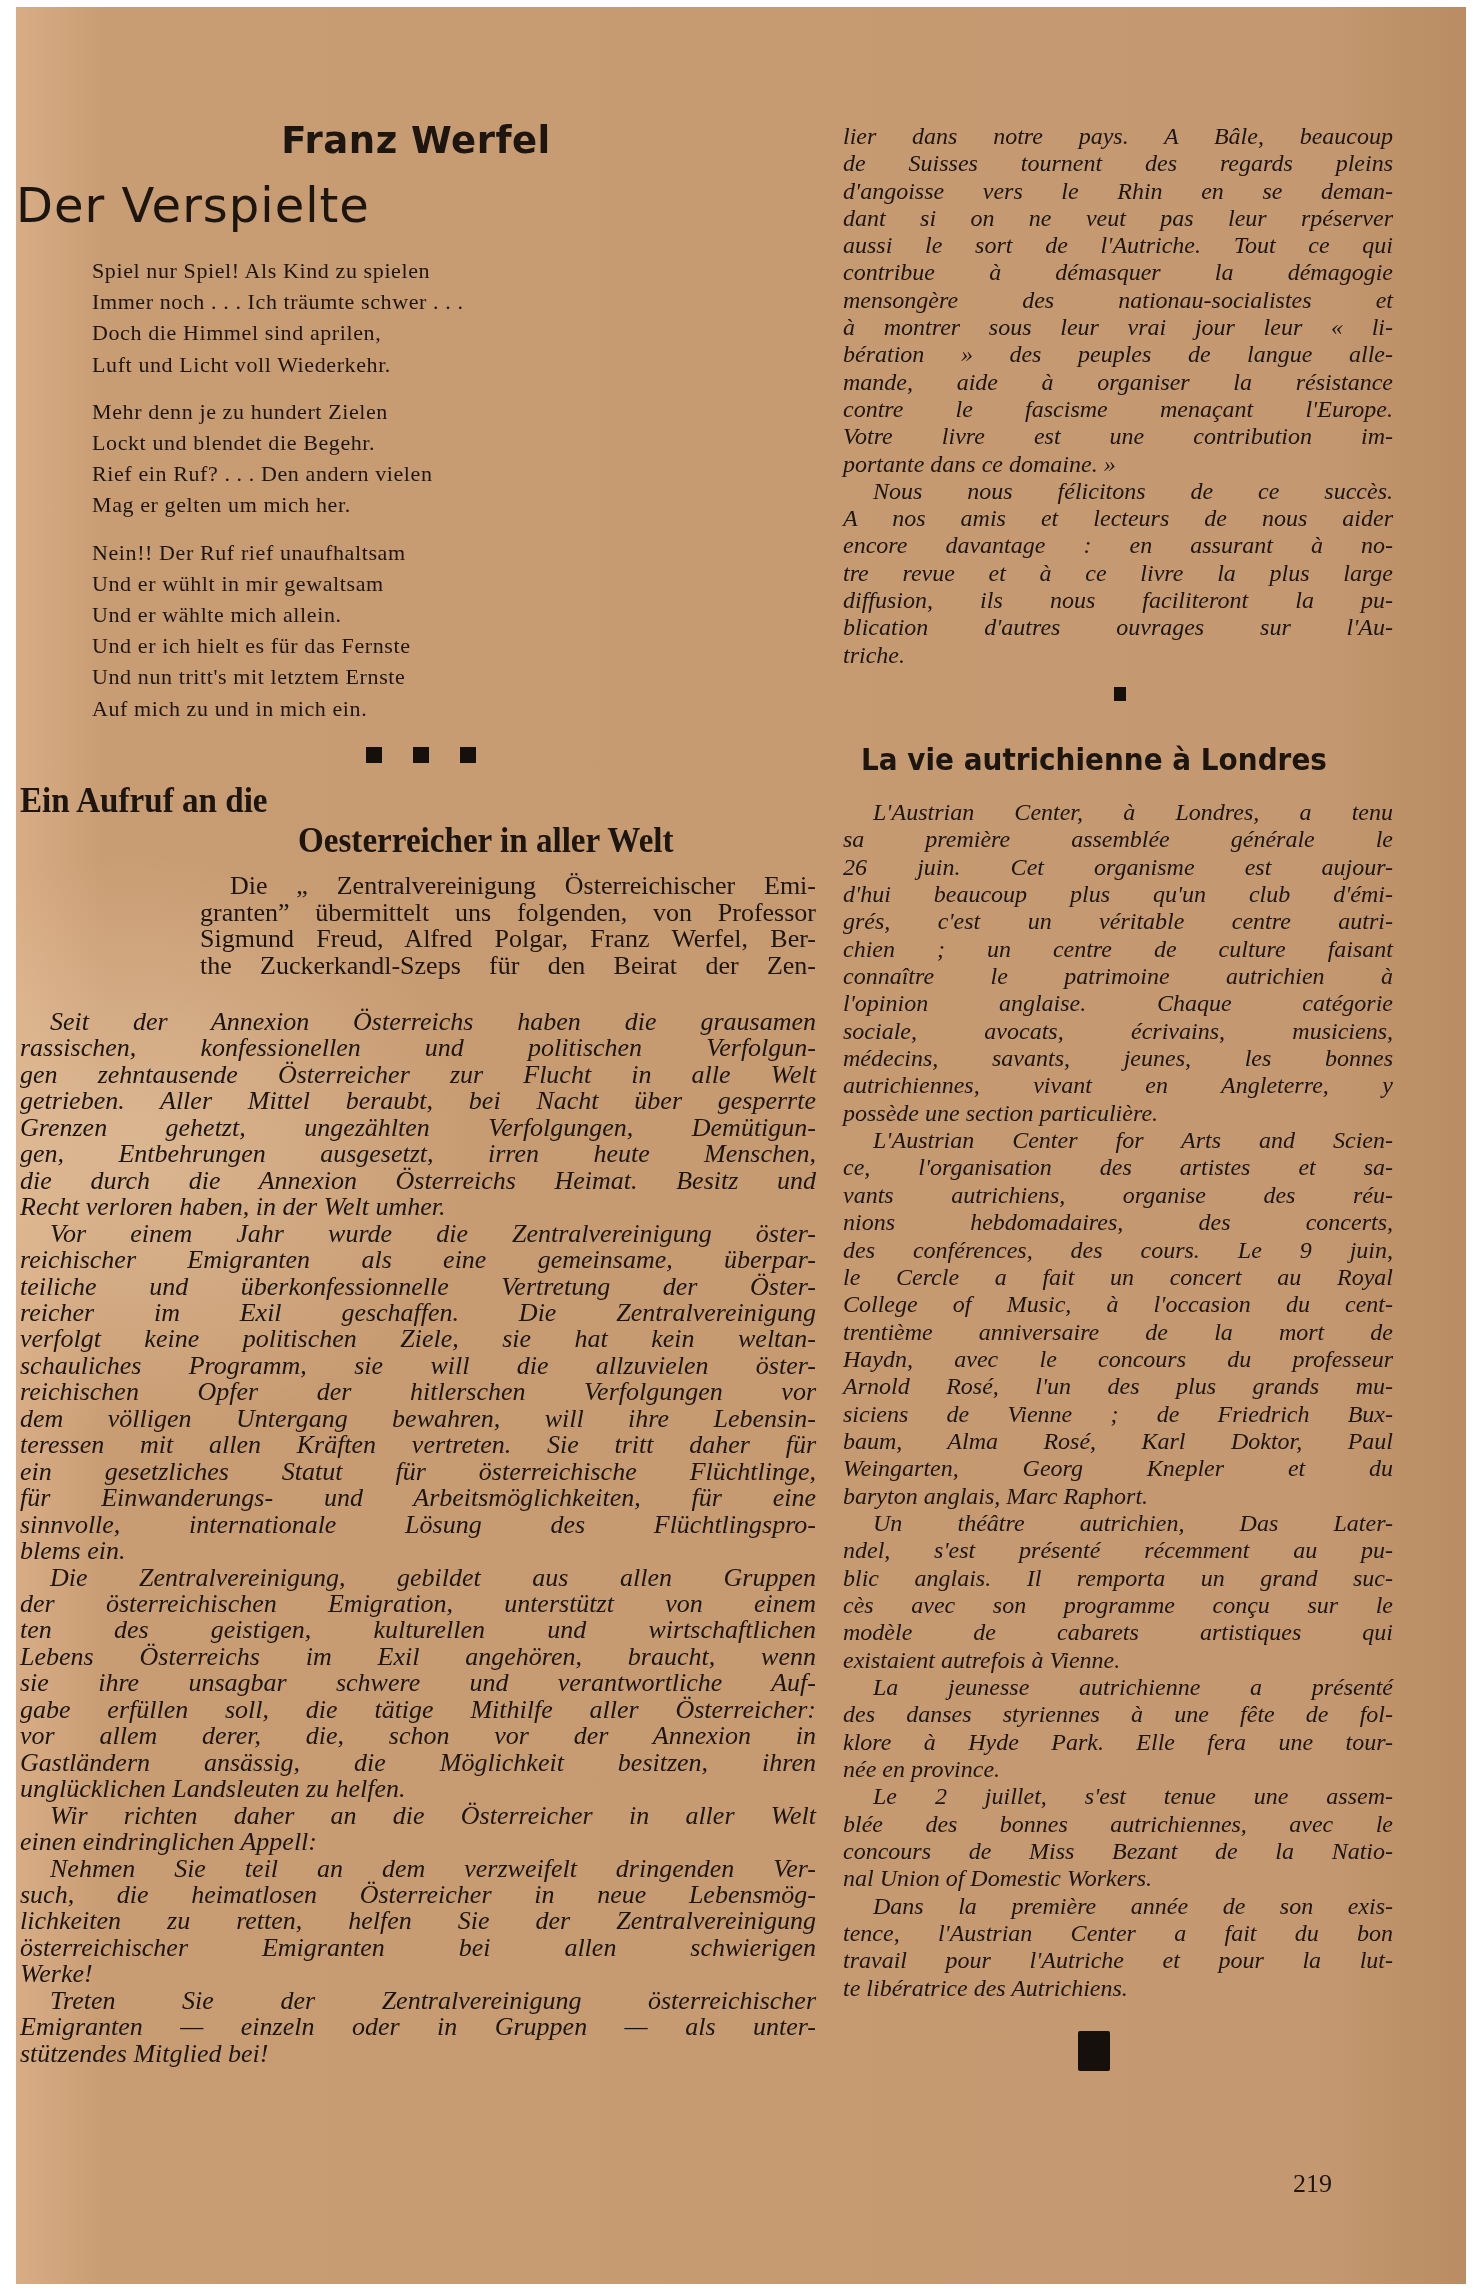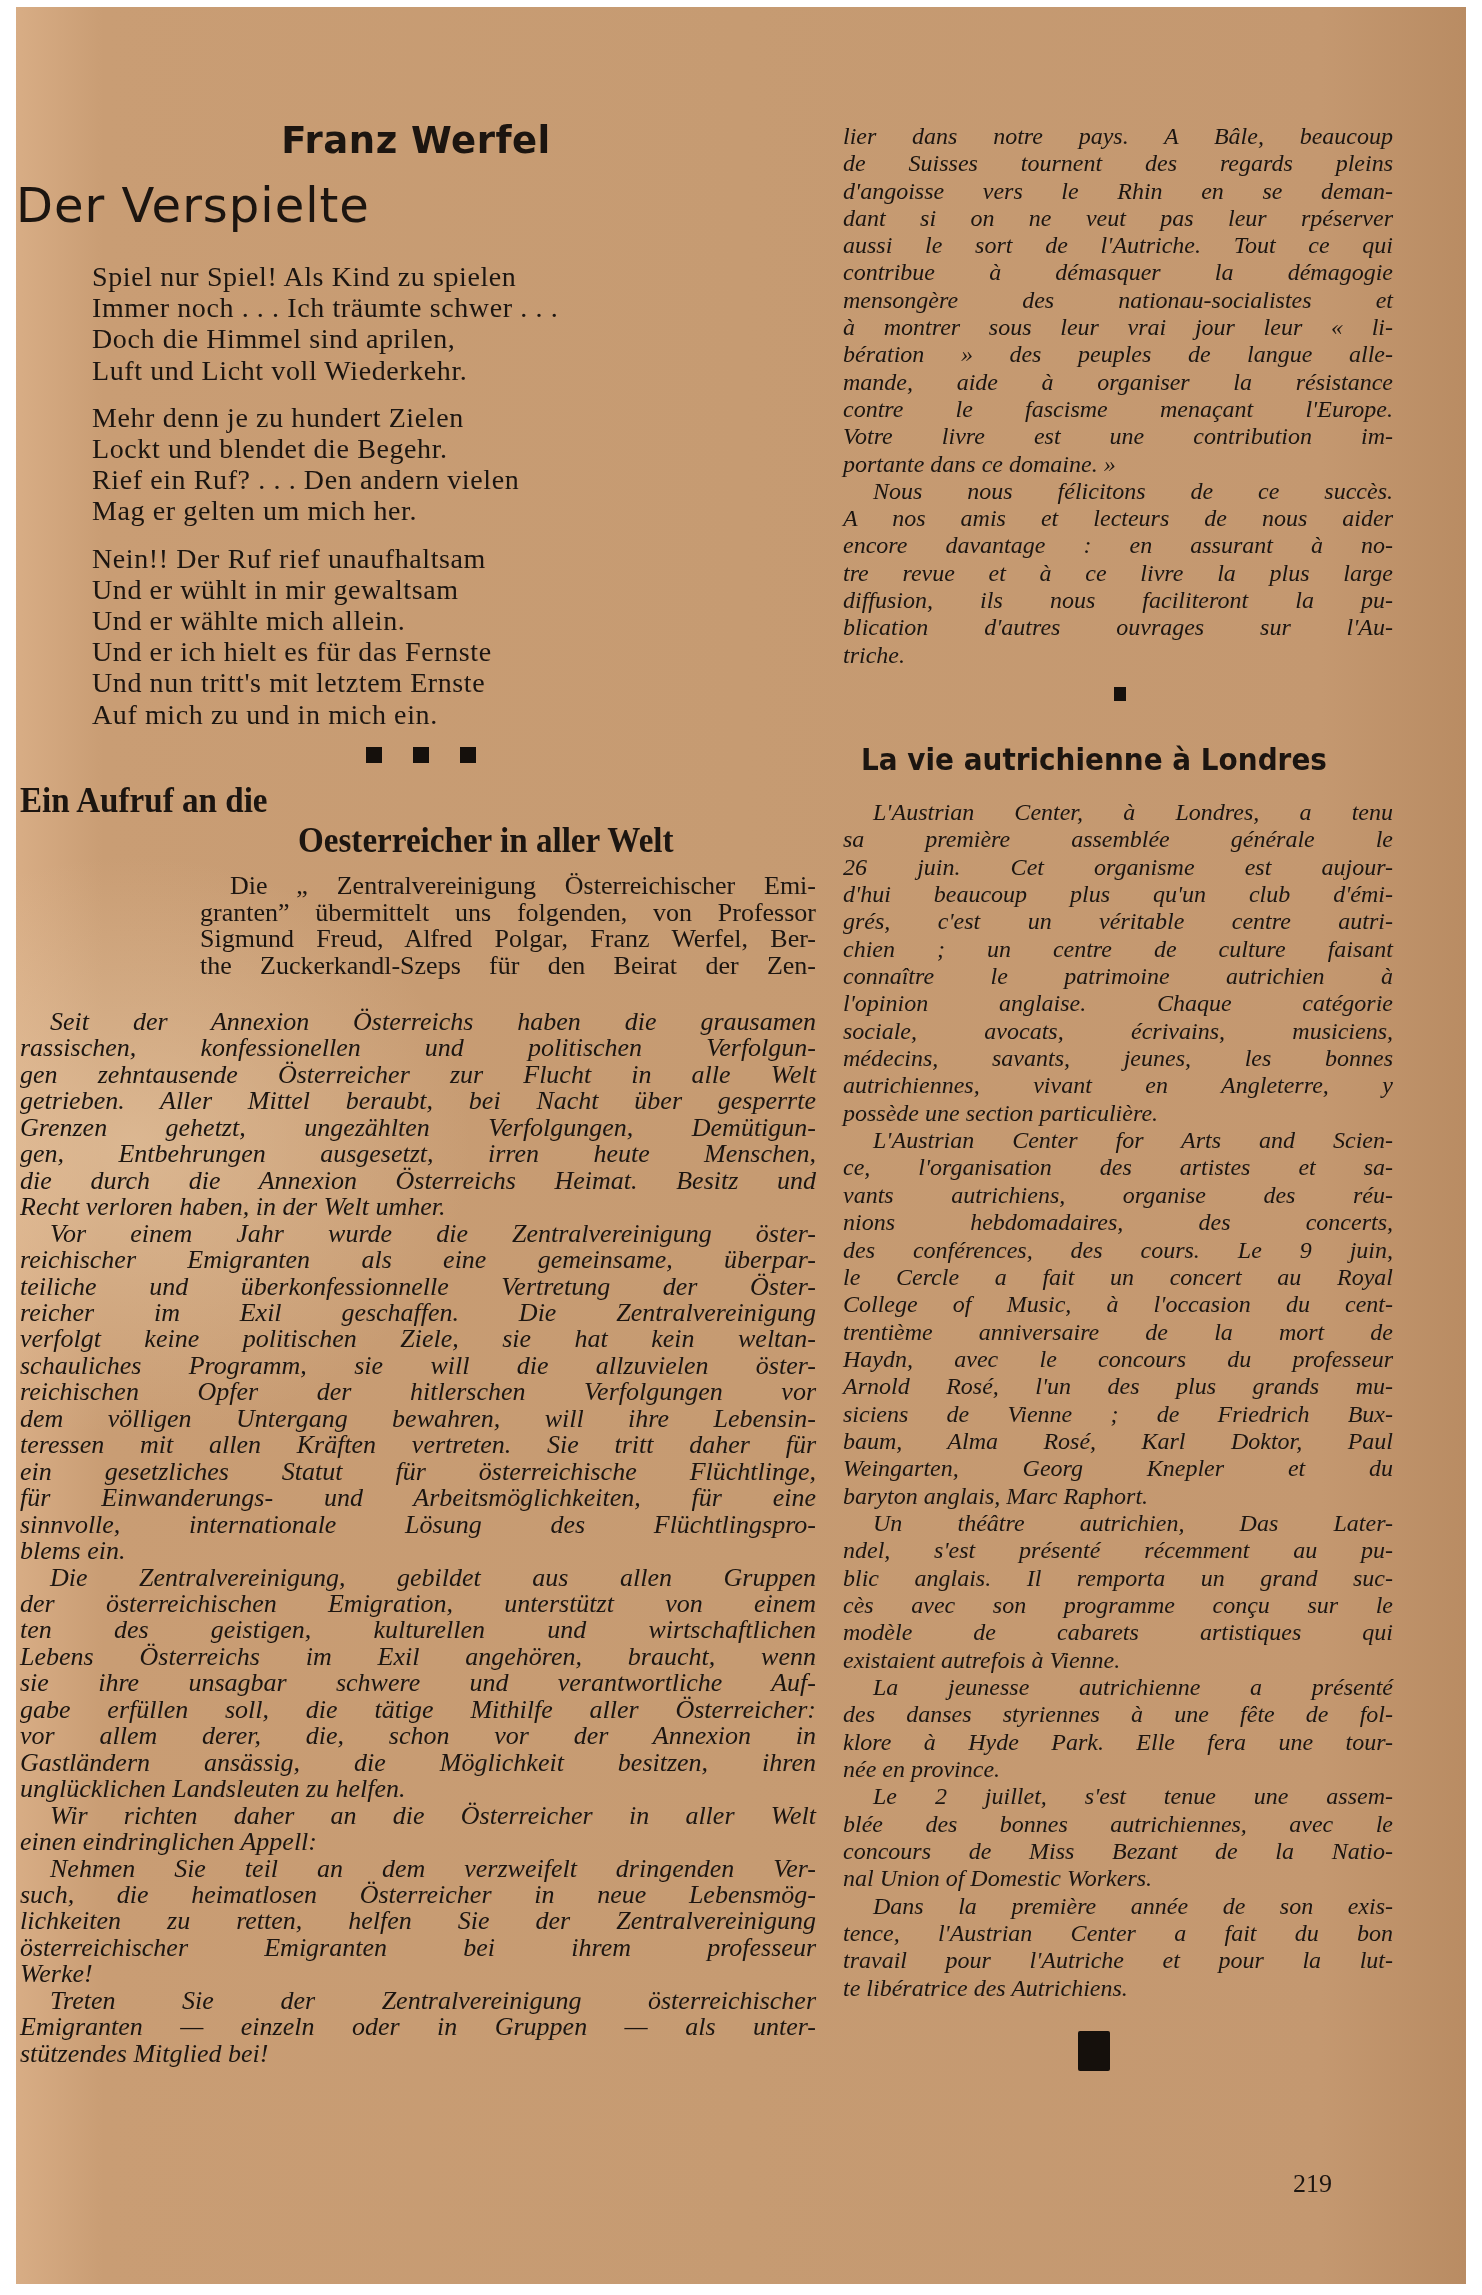--- a/index.html
+++ b/index.html
@@ -10,21 +10,21 @@
       radial-gradient(ellipse at 8% 50%, rgba(235,205,170,0.55) 0%, rgba(235,205,170,0) 18%),
       linear-gradient(90deg, #d8ad85 0%, #c99d74 6%, #c69b72 50%, #c49870 90%, #b98c63 100%);
     color: #1c1510;
   }
   .abs { position: absolute; white-space: nowrap; }
   .sans-bold { font-family: "DejaVu Sans", sans-serif; font-weight: bold; }
   .sans { font-family: "DejaVu Sans", sans-serif; }
   .serif { font-family: "Liberation Serif", serif; }
   .poem-author { left: 0; width: 800px; top: 112px; text-align: center; font-size: 37px; letter-spacing: 0.5px; }
   .poem-title { left: 0; width: 800px; top: 170px; text-align: left; font-size: 48px; font-weight: normal; letter-spacing: 1px; }
-  .poem { left: 76px; top: 254px; font-size: 28px; line-height: 31.2px; }
+  .poem { left: 76px; top: 248px; font-size: 22px; line-height: 31.2px; }
   .poem .stanza { margin-bottom: 16px; }
   .poem .line { display: block; white-space: nowrap; letter-spacing: 0.6px; }
   .divider3 { left: 350px; top: 740px; width: 110px; height: 18px; display: flex; justify-content: space-between; }
   .sq { width: 16px; height: 16px; background: #15100c; display: inline-block; }
   .aufruf-h1 { left: 4px; top: 772px; font-size: 36px; font-weight: bold; font-family: "Liberation Serif", serif; letter-spacing: 0px; transform: scaleX(0.92); transform-origin: left; }
   .aufruf-h2 { left: 282px; top: 812px; font-size: 36px; font-weight: bold; font-family: "Liberation Serif", serif; transform: scaleX(0.92); transform-origin: left; }
   .col-text { font-family: "Liberation Serif", serif; font-size: 26px; }
   .col-text .ln { display: block; white-space: nowrap; text-align: justify; text-align-last: justify; }
   .col-text .ln.last { text-align-last: left; }
   .col-text .ln.indent { padding-left: 30px; }
@@ -113,21 +113,21 @@
       <span class="ln">sie ihre unsagbar schwere und verantwortliche Auf-</span>
       <span class="ln">gabe erfüllen soll, die tätige Mithilfe aller Österreicher:</span>
       <span class="ln">vor allem derer, die, schon vor der Annexion in</span>
       <span class="ln">Gastländern ansässig, die Möglichkeit besitzen, ihren</span>
       <span class="ln last">unglücklichen Landsleuten zu helfen.</span>
       <span class="ln indent">Wir richten daher an die Österreicher in aller Welt</span>
       <span class="ln last">einen eindringlichen Appell:</span>
       <span class="ln indent">Nehmen Sie teil an dem verzweifelt dringenden Ver-</span>
       <span class="ln">such, die heimatlosen Österreicher in neue Lebensmög-</span>
       <span class="ln">lichkeiten zu retten, helfen Sie der Zentralvereinigung</span>
-      <span class="ln">österreichischer Emigranten bei ihrem professeur</span>
+      <span class="ln">österreichischer Emigranten bei allen schwierigen</span>
       <span class="ln last">Werke!</span>
       <span class="ln indent">Treten Sie der Zentralvereinigung österreichischer</span>
       <span class="ln">Emigranten — einzeln oder in Gruppen — als unter-</span>
       <span class="ln last">stützendes Mitglied bei!</span>
     </div>
 
   <div class="abs col-text right-col right-top" id="right-top-box">
       <span class="ln">lier dans notre pays. A Bâle, beaucoup</span>
       <span class="ln">de Suisses tournent des regards pleins</span>
       <span class="ln">d'angoisse vers le Rhin en se deman-</span>

